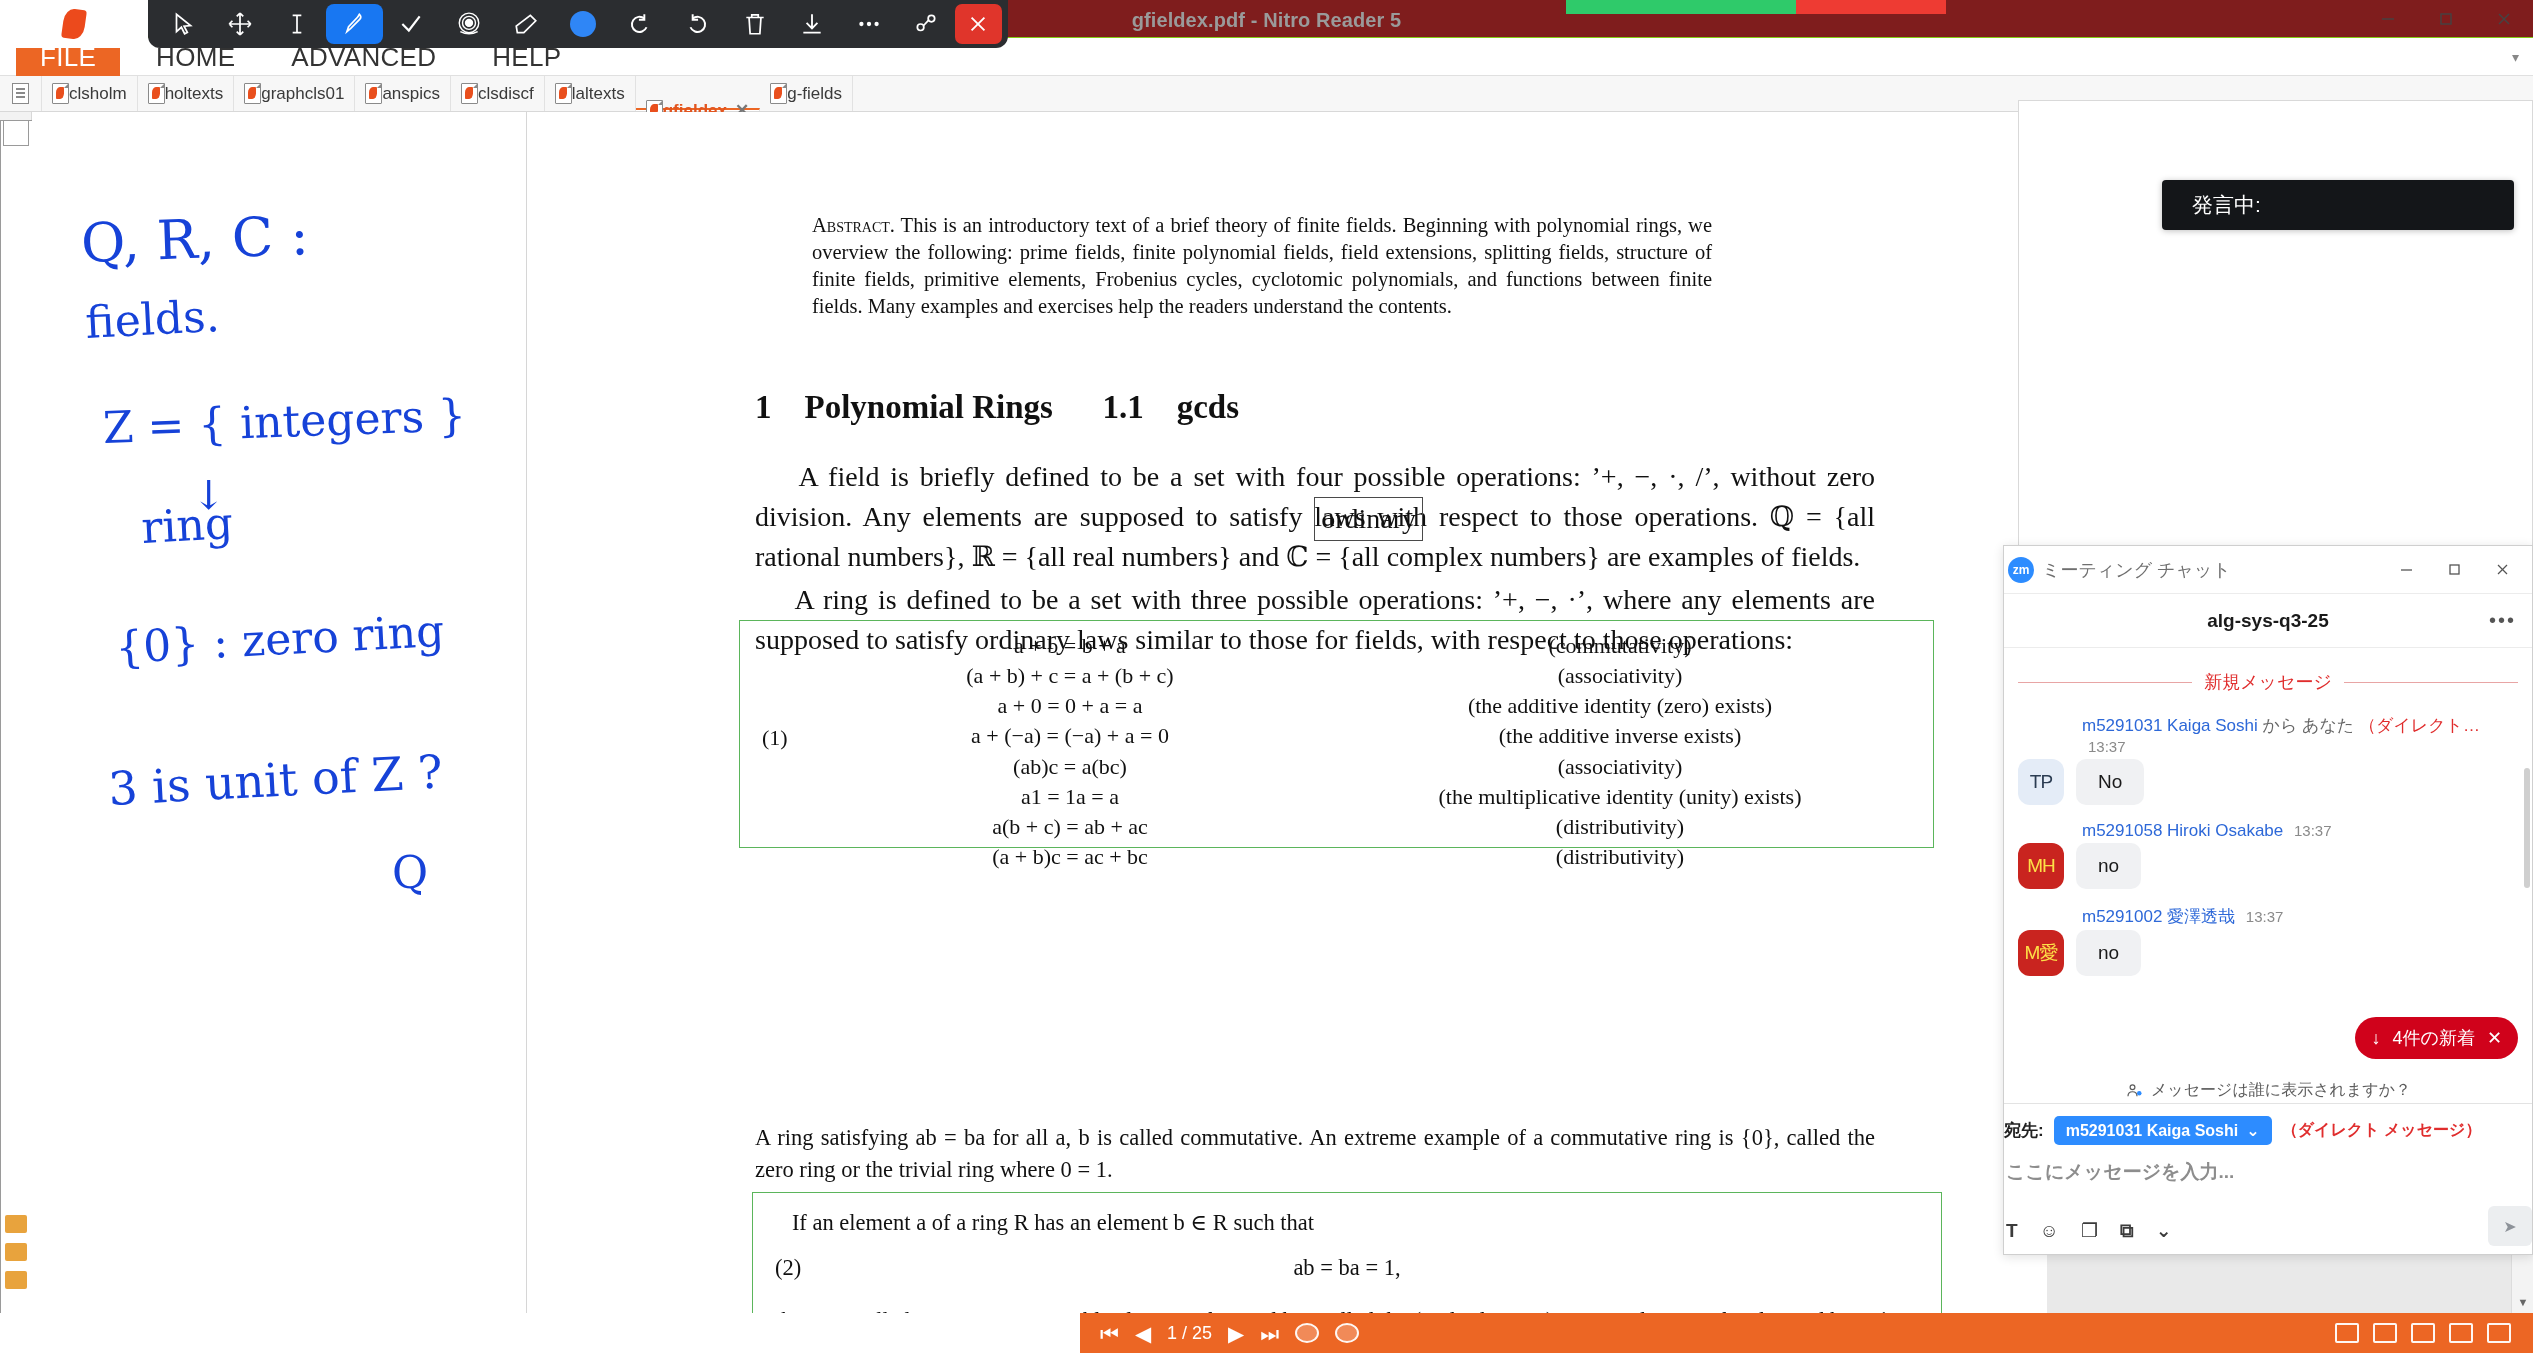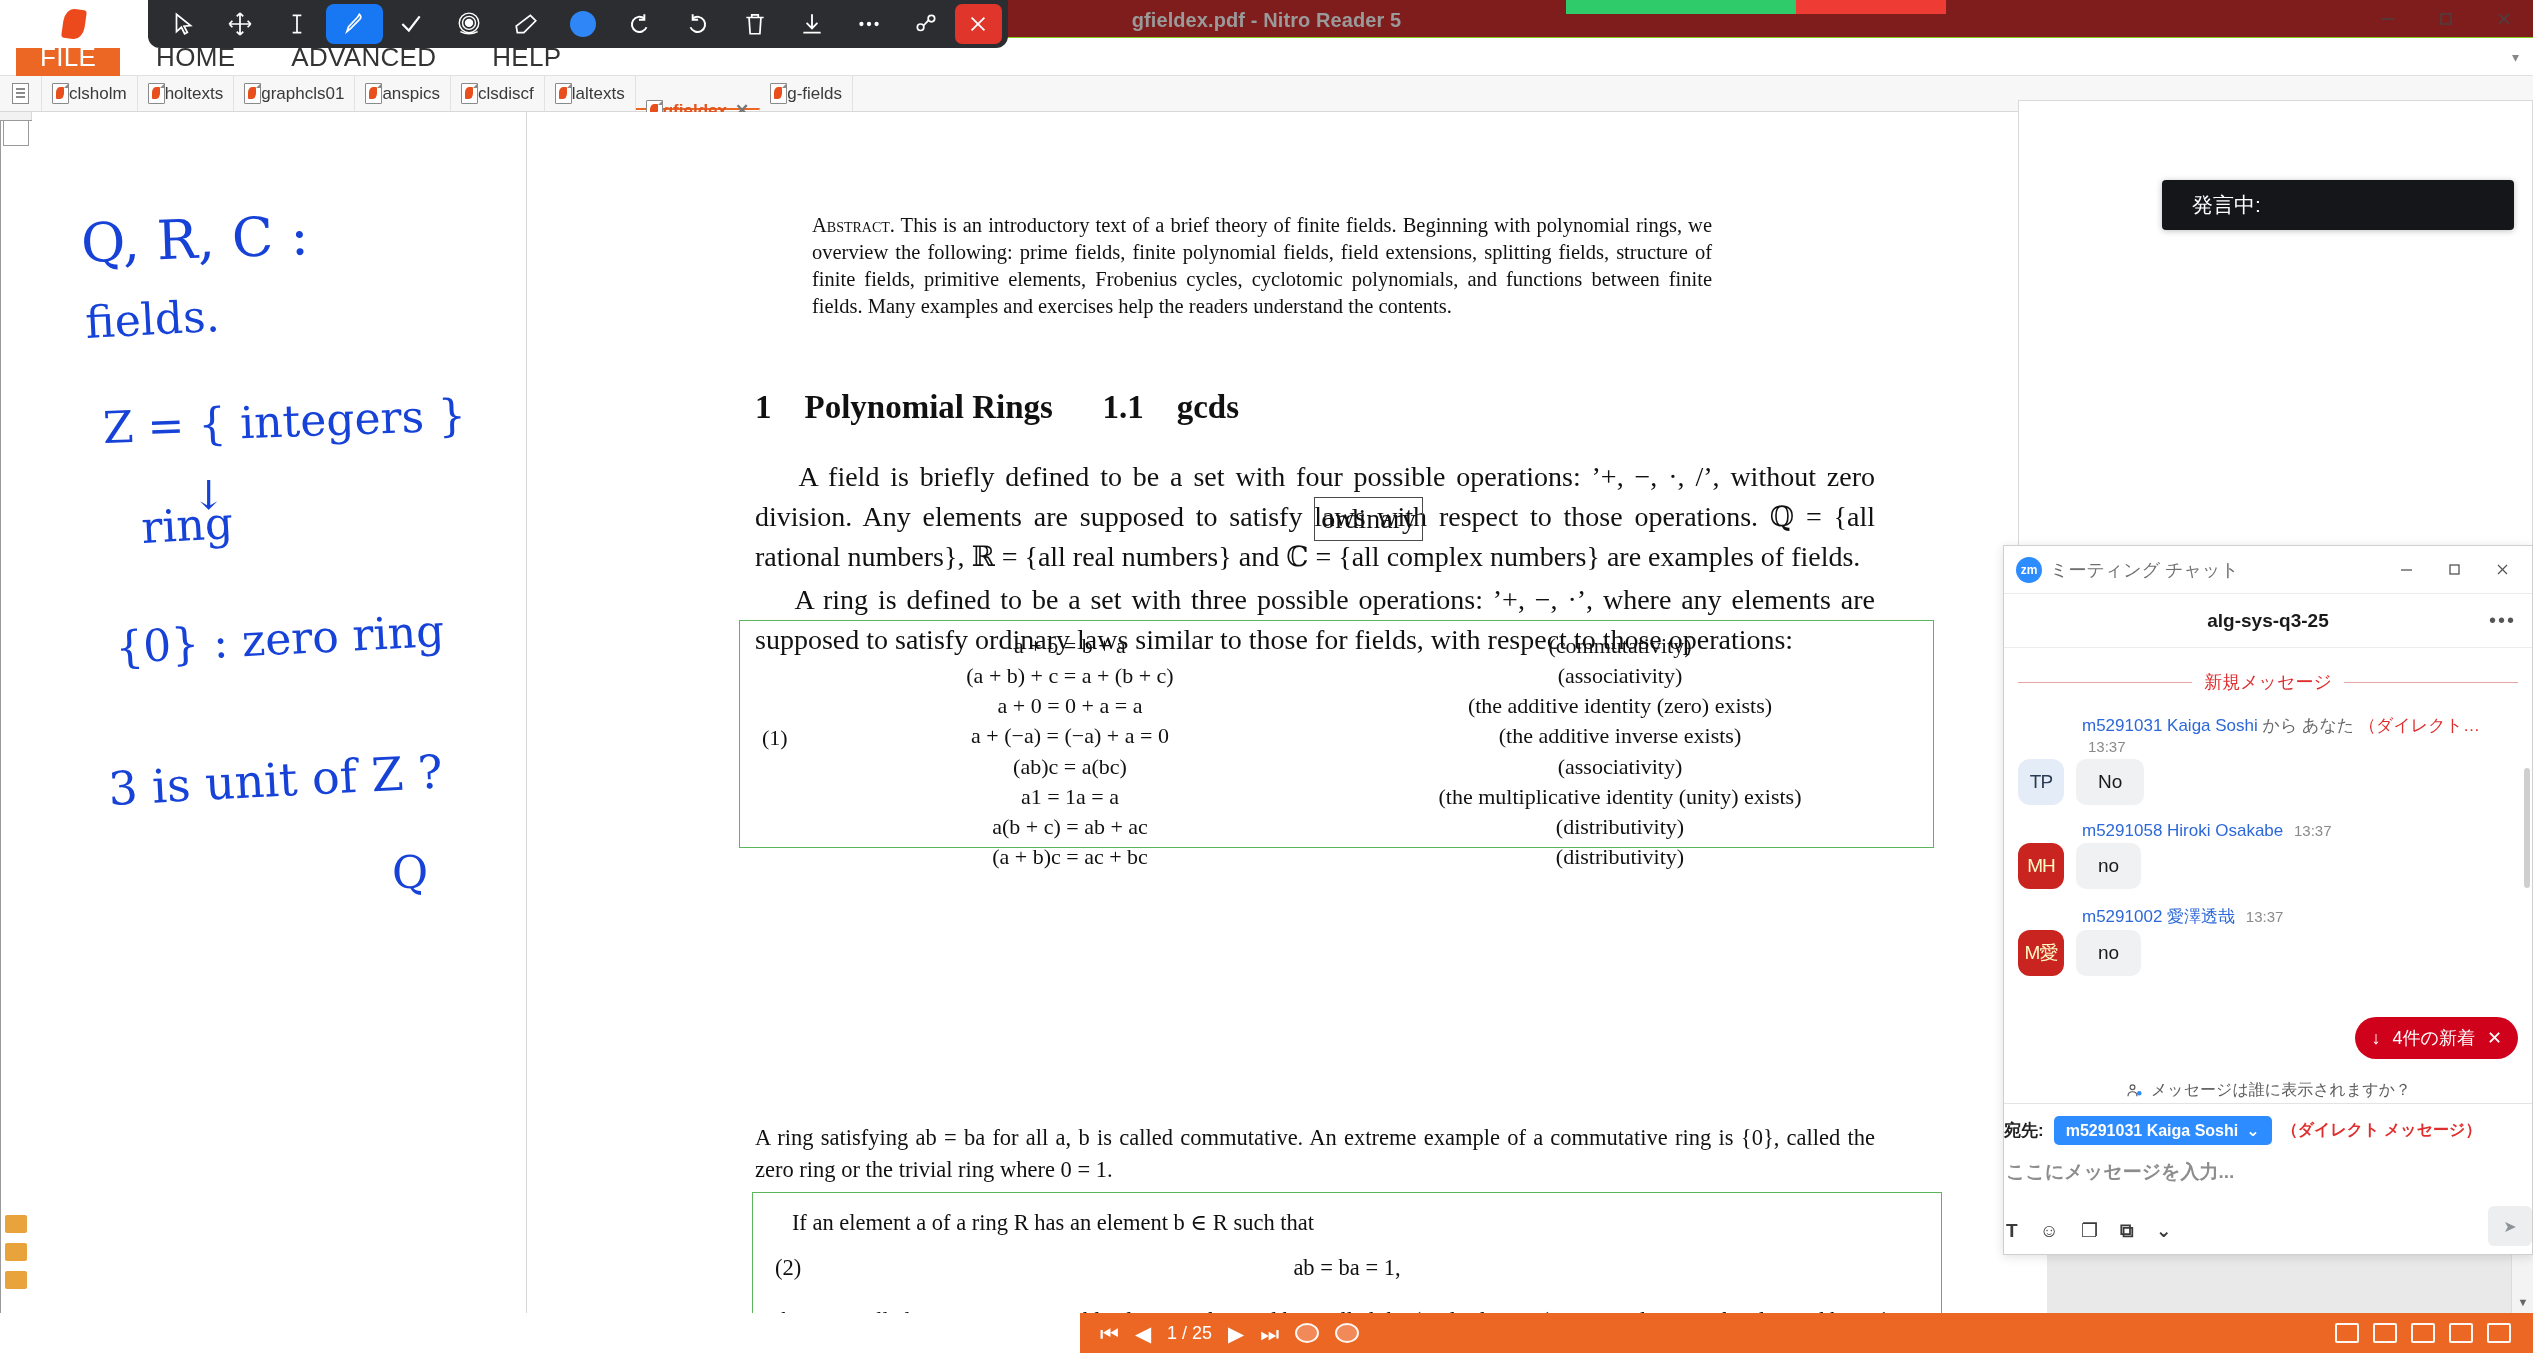--- a/index.html
+++ b/index.html
@@ -260,21 +260,21 @@
 
   
   .zoomchat {
     position: absolute; left: 2003px; top: 545px; width: 530px; height: 710px;
     background: #ffffff; border: 1px solid #cfcfcf; z-index: 60;
     display: flex; flex-direction: column;
     box-shadow: 0 2px 10px rgba(0,0,0,.12);
     font-family: "Liberation Sans", "DejaVu Sans", sans-serif;
   }
   .zc-title {
-    height: 48px; display: flex; align-items: center; padding: 0 6px 0 12px;
+    height: 48px; display: flex; align-items: center; padding: 0 6px 0 4px;
     border-bottom: 1px solid #ececec; flex: none;
   }
   .zc-logo {
     width: 26px; height: 26px; border-radius: 50%; background: #2d8cff; color: #fff;
     font-size: 12px; font-weight: bold; display: flex; align-items: center; justify-content: center;
     margin-right: 8px; flex: none;
   }
   .zc-title-text { font-size: 18px; color: #6f6f6f; }
   .zc-wbtns { margin-left: auto; display: flex; align-items: center; }
   .zc-wbtn {
@@ -299,21 +299,21 @@
   .zc-sender-sub { color: #666; }
   .zc-dm { color: #e02d2d; }
   .zc-time { color: #8a8a8a; font-size: 15px; margin-left: 6px; }
   .zc-msg-row { display: flex; align-items: flex-start; gap: 12px; }
   .zc-avatar {
     width: 46px; height: 46px; border-radius: 12px; flex: none;
     display: flex; align-items: center; justify-content: center;
     font-size: 19px; font-weight: 500; letter-spacing: -1px; overflow: hidden;
   }
   .zc-avatar.blue { background: #e4ecf7; color: #2b3c52; }
-  .zc-avatar.red  { background: #c9241f; color: #fef9c3; border-radius: 12px; }
+  .zc-avatar.red  { background: #c9241f; color: #fde047; border-radius: 12px; }
   .zc-bubble {
     background: #f0f1f3; border-radius: 10px; padding: 12px 22px; min-width: 62px;
     font-size: 19px; color: #1a1a1a;
   }
   .zc-newpill {
     position: absolute; right: 14px; bottom: 44px;
     background: #d0021b; color: #fff; border-radius: 22px;
     height: 42px; display: flex; align-items: center; gap: 12px; padding: 0 16px;
     font-size: 18px;
   }

